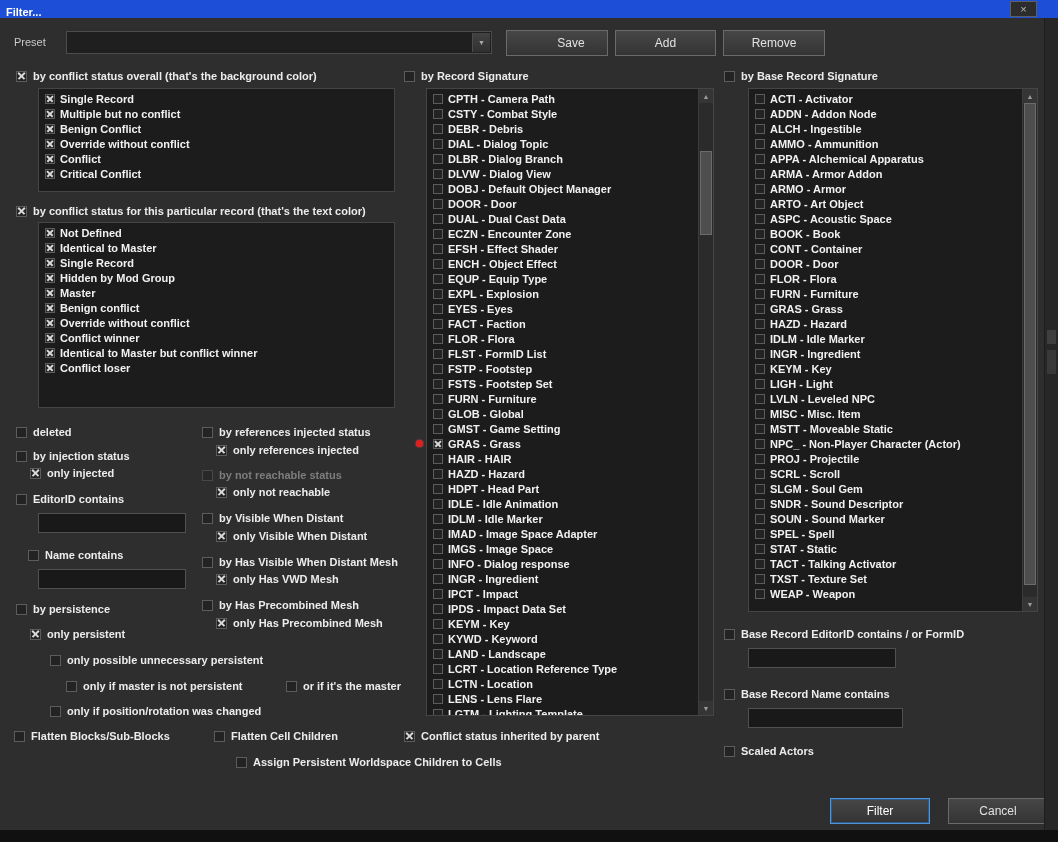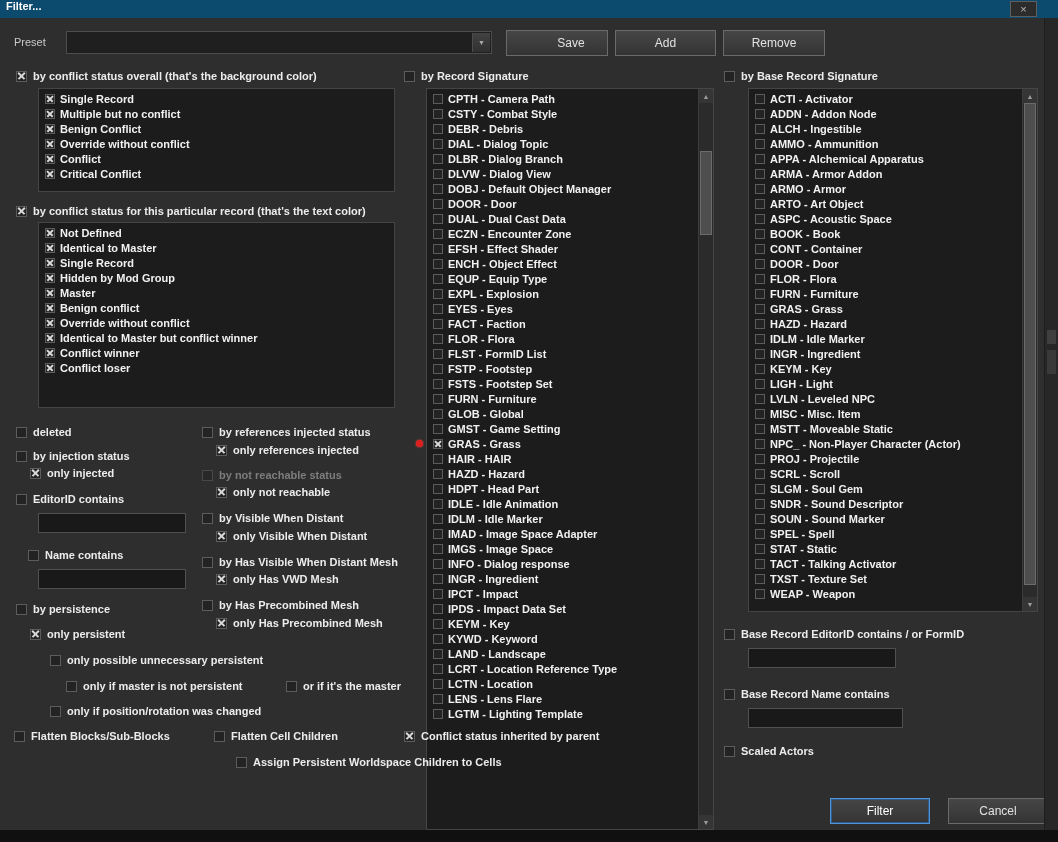--- a/index.html
+++ b/index.html
@@ -1,21 +1,21 @@
 <!DOCTYPE html>
 <html><head>
 <meta charset="utf-8">
 <style>
   * { margin:0; padding:0; box-sizing:border-box; }
   html,body { width:1058px; height:842px; }
   body { position:relative; background:#2e2e2e; overflow:hidden;
          font-family:"Liberation Sans", sans-serif; }
   .abs { position:absolute; }
-  .titlebar { position:absolute; left:0; top:0; width:1058px; height:18px; background:#0c4a6e;
-              color:#fff; font-size:11px; font-weight:bold; display:flex; align-items:flex-start;
+  .titlebar { position:absolute; left:0; top:0; width:1058px; height:18px; background:#1d4ed8;
+              color:#fff; font-size:11px; font-weight:bold; display:flex; align-items:flex-end;
               padding-left:6px; }
   .close-btn { position:absolute; left:1010px; top:1px; width:27px; height:16px;
                background:#2c2c2c; border:1px solid #5f5f5f; color:#b8b8b8;
                display:flex; align-items:center; justify-content:center; font-size:11px; line-height:1; }
   .lab { font-size:11px; font-weight:bold; color:#ececec; white-space:nowrap; }
   .plain { font-size:11px; font-weight:normal; color:#c9c9c9; white-space:nowrap; }
   .chk-row { position:absolute; display:flex; align-items:center; gap:6px; height:14px; }
   .chk-row.disabled .lab { color:#7d7d7d; }
   .chk-row.disabled .cb { border-color:#484848; background:#282828; }
   .cb { width:11px; height:11px; min-width:11px; background:#232323; border:1px solid #5c5c5c; position:relative; display:inline-block; }
@@ -124,25 +124,25 @@
     <div class="lrow">
       <span class="cb sm checked"></span>
       <span class="llab">Benign conflict</span>
     </div>
     <div class="lrow">
       <span class="cb sm checked"></span>
       <span class="llab">Override without conflict</span>
     </div>
     <div class="lrow">
       <span class="cb sm checked"></span>
+      <span class="llab">Conflict winner</span>
+    </div>
+    <div class="lrow">
+      <span class="cb sm checked"></span>
       <span class="llab">Identical to Master but conflict winner</span>
-    </div>
-    <div class="lrow">
-      <span class="cb sm checked"></span>
-      <span class="llab">Conflict winner</span>
     </div>
     <div class="lrow">
       <span class="cb sm checked"></span>
       <span class="llab">Conflict loser</span>
     </div>
   </div>
 
 <div class="chk-row" style="left:16px; top:425px;">
   <span class="cb"></span>
   <span class="lab">deleted</span>
@@ -236,21 +236,21 @@
 </div>
 <div class="chk-row" style="left:216px; top:616px;">
   <span class="cb checked"></span>
   <span class="lab">only Has Precombined Mesh</span>
 </div>
 
 <div class="chk-row" style="left:404px; top:69px;">
   <span class="cb"></span>
   <span class="lab">by Record Signature</span>
 </div>
-<div class="listbox" style="left:426px; top:88px; width:288px; height:742px; padding-right:16px;">
+<div class="listbox" style="left:426px; top:88px; width:288px; height:628px; padding-right:16px;">
   <div class="vscroll">
     <div class="varrow up">▲</div>
     <div class="vthumb" style="top:62px; height:84px;"></div>
     <div class="varrow down">▼</div>
   </div>
 <div class="lrow">
       <span class="cb sm"></span>
       <span class="llab">CPTH - Camera Path</span>
     </div>
     <div class="lrow">

